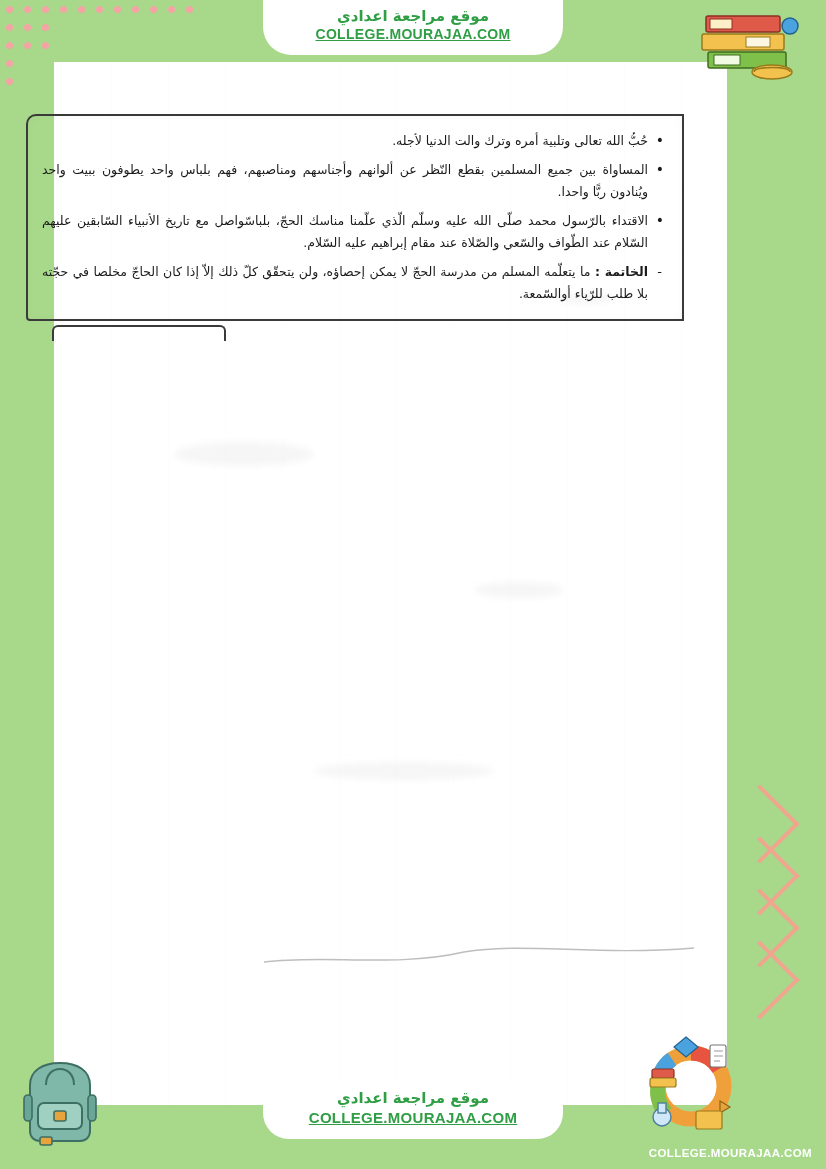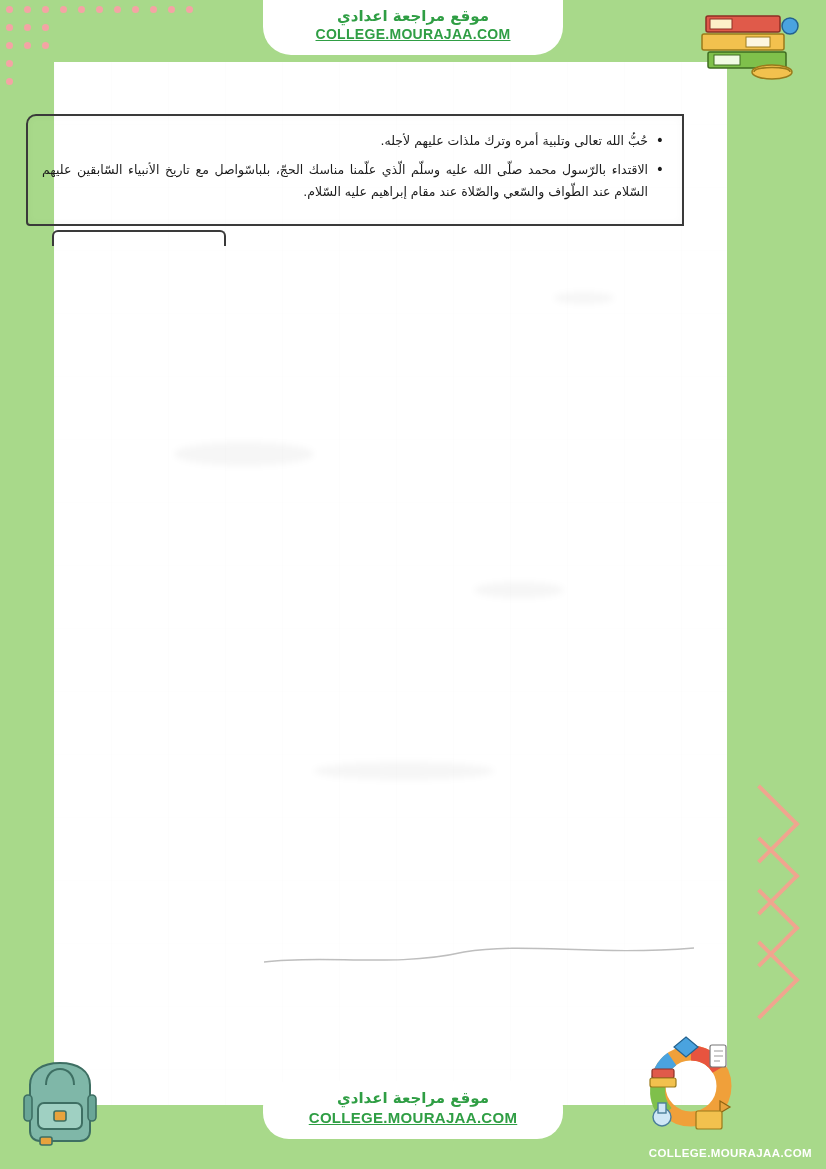--- a/index.html
+++ b/index.html
@@ -222,23 +222,28 @@
   <div class="smudge" style="left:500px;top:230px;width:60px;height:12px"></div>
 
   <svg class="scan-line" viewBox="0 0 430 26" xmlns="http://www.w3.org/2000/svg">
     <path d="M0 20 C 60 12, 130 26, 200 10 C 260 0, 330 14, 430 6" fill="none" stroke="#555" stroke-width="1.4" opacity=".7"></path>
   </svg>
 </div>
 
 <div class="scan-box">
   <div class="scan-frame">
     <ul class="bullets">
-      <li>حُبُّ الله تعالى وتلبية أمره وترك ملذات عليهم لأجله.</li>
+      <li>حُبُّ الله تعالى وتلبية أمره وترك والت الدنيا لأجله.</li>
+      <li>المساواة بين جميع المسلمين بقطع النّظر عن ألوانهم وأجناسهم ومناصبهم، فهم بلباس واحد يطوفون ببيت واحد ويُنادون ربًّا واحدا.</li>
       <li>الاقتداء بالرّسول محمد صلّى الله عليه وسلّم الّذي علّمنا مناسك الحجّ، بلباسّواصل مع تاريخ الأنبياء السّابقين عليهم السّلام عند الطّواف والسّعي والصّلاة عند مقام إبراهيم عليه السّلام.</li>
     </ul>
+    <div class="conclusion">
+      <b>الخاتمة :</b>
+      <span>ما يتعلّمه المسلم من مدرسة الحجّ لا يمكن إحصاؤه، ولن يتحقّق كلّ ذلك إلاّ إذا كان الحاجّ مخلصا في حجّته بلا طلب للرّياء أوالسّمعة.</span>
+    </div>
   </div>
   <div class="scan-tail-wrap">
     <div class="scan-tail"></div>
   </div>
 </div>
 
 <div class="chevrons">
   <div class="chev" style="left:4px;top:6px"></div>
   <div class="chev" style="left:4px;top:58px"></div>
   <div class="chev" style="left:4px;top:110px"></div>

